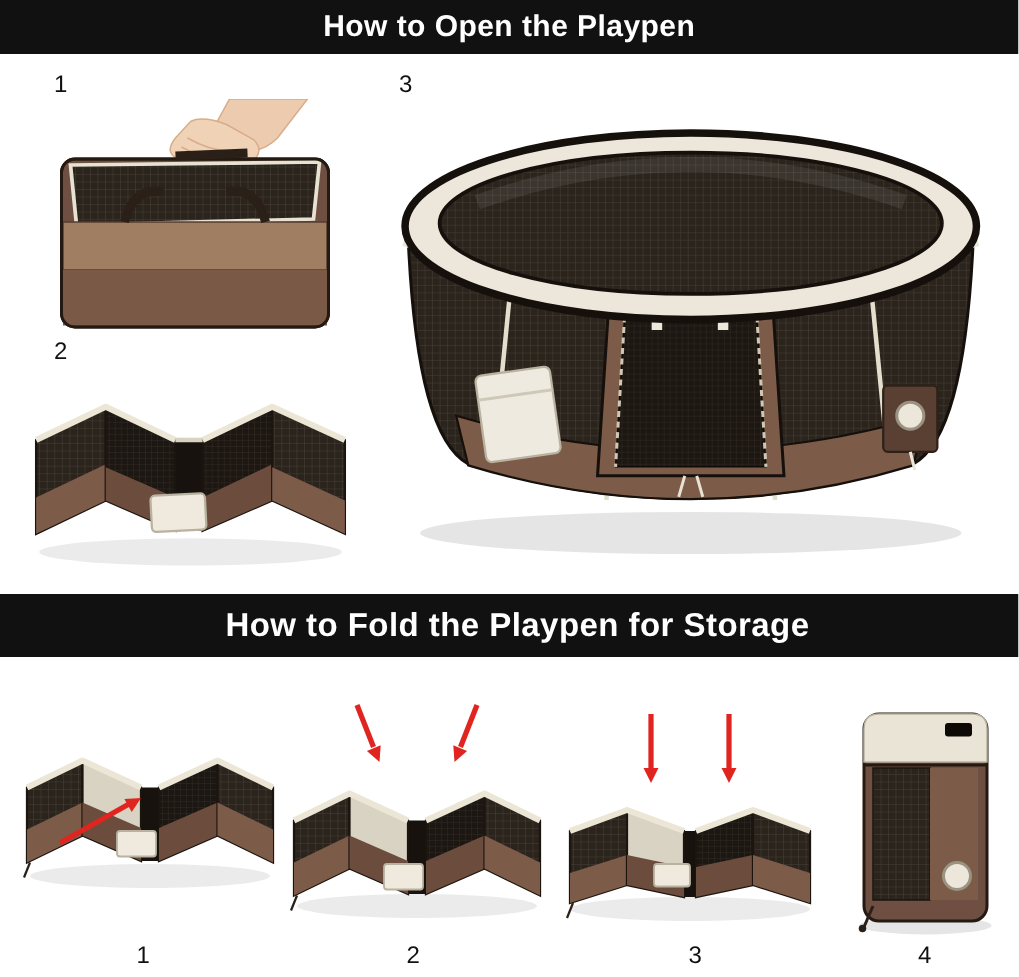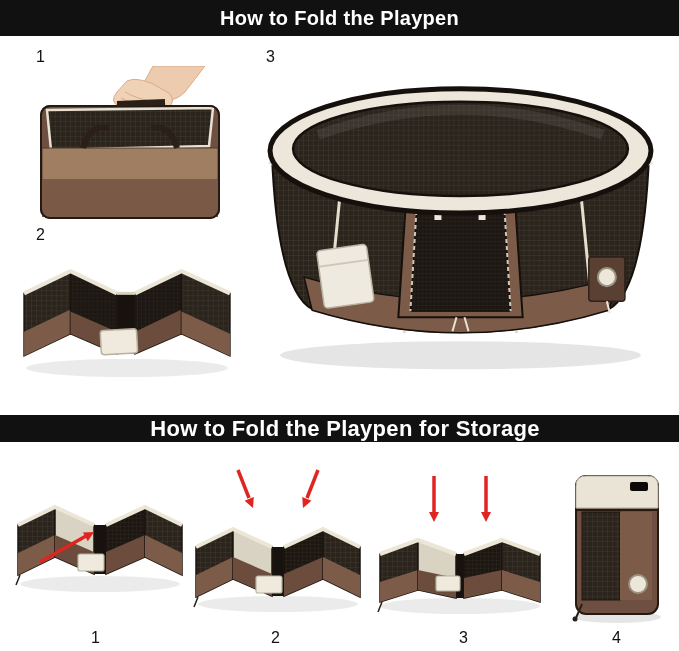--- a/index.html
+++ b/index.html
@@ -4,21 +4,21 @@
 <style>
   * { margin:0; padding:0; box-sizing:border-box; }
   html,body { width:679px; height:651px; }
   body { background:#ffffff; font-family:"Liberation Sans", sans-serif; }
   .sheet { position:relative; width:679px; height:651px; background:#ffffff; overflow:hidden; }
 
   .bar { position:absolute; left:0; width:679px; background:#111111; color:#ffffff;
          display:flex; align-items:center; justify-content:center; font-weight:700;
          letter-spacing:0.3px; }
   .bar-open { top:0; height:36px; font-size:20px; }
-  .bar-fold { top:415px; height:27px; font-size:22px;padding-left:11px; }
+  .bar-fold { top:396px; height:42px; font-size:22px;padding-left:11px; }
 
   .fig { position:absolute; }
   .fig svg { width:100%; height:100%; display:block; }
 
   .num { position:absolute; font-size:16px; color:#111111; font-weight:400; }
   .n-o1 { left:36px;  top:48px;  }
   .n-o2 { left:36px;  top:226px; }
   .n-o3 { left:266px; top:48px;  }
   .n-f1 { left:91px;  top:629px; }
   .n-f2 { left:271px; top:629px; }
@@ -45,21 +45,21 @@
     <pattern id="meshD" width="4" height="4" patternUnits="userSpaceOnUse">
       <rect width="4" height="4" fill="#1c1712"></rect>
       <path d="M0 0H4M0 0V4" stroke="#362d25" stroke-width="0.6"></path>
     </pattern>
   </defs>
 </svg>
 
 <div class="sheet">
 
   <header class="bar bar-open">
-    <h1 style="font-size:inherit">How to Fold the Playpen</h1>
+    <h1 style="font-size:inherit">How to Open the Playpen</h1>
   </header>
 
   <div class="num n-o1">1</div>
   <div class="num n-o2">2</div>
   <div class="num n-o3">3</div>
 
   <figure class="fig fig-o1">
     <svg viewBox="0 0 210 165">
       <g>
         <path d="M128 0 L180 0 L160 26 Q150 36 138 34 L116 22 Z" fill="#edcbaf" stroke="#d9ac8a" stroke-width="1"></path>

